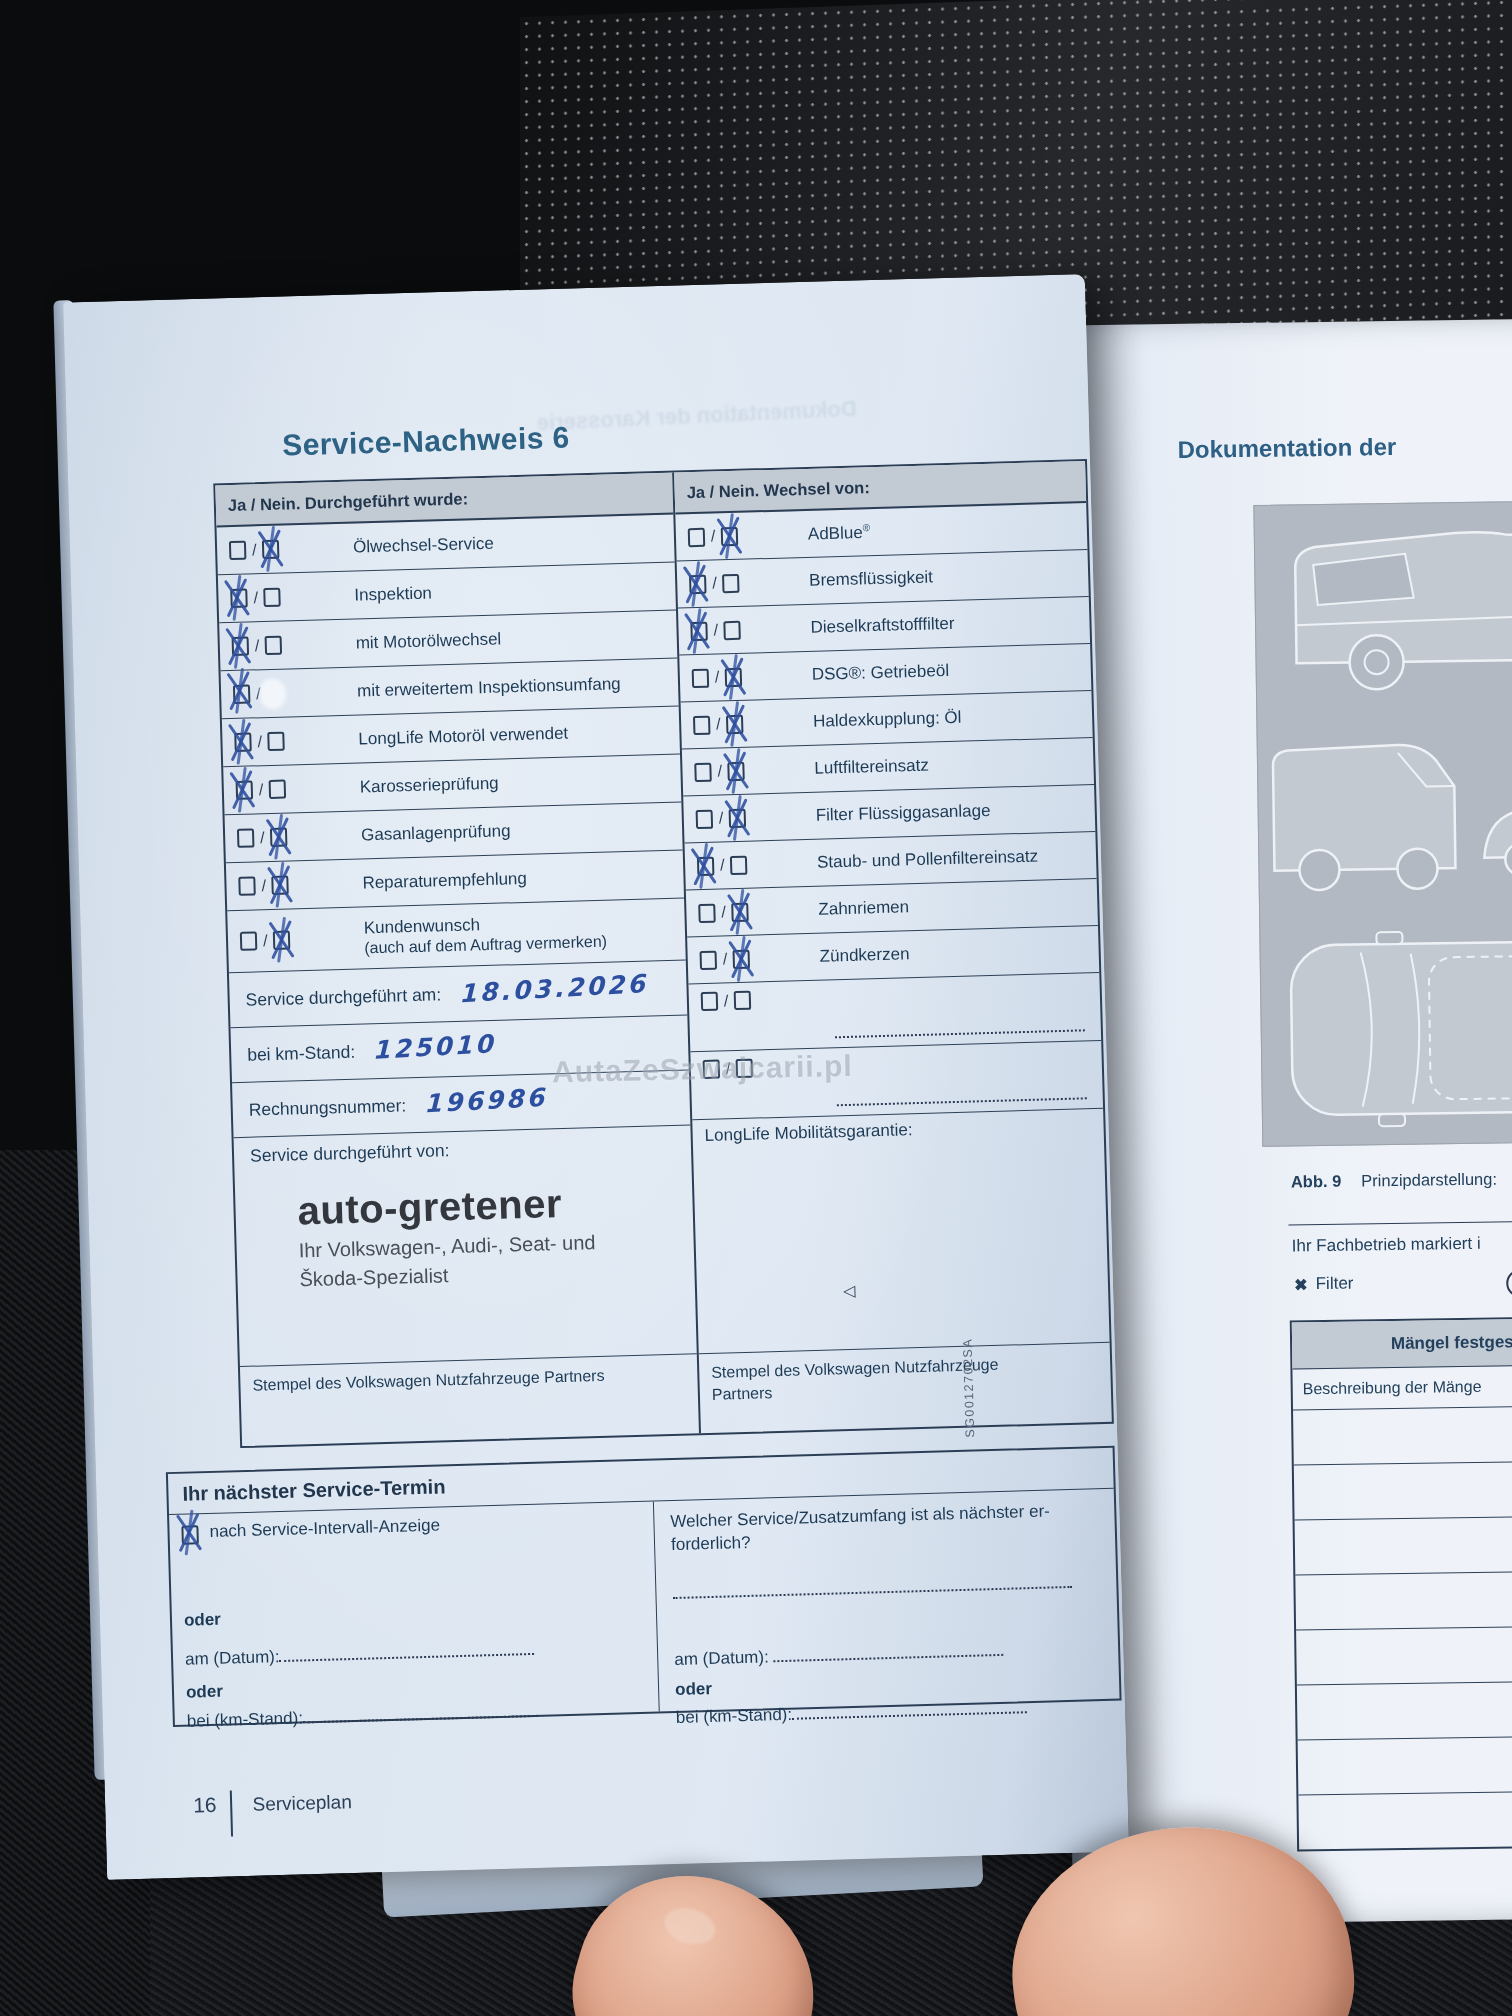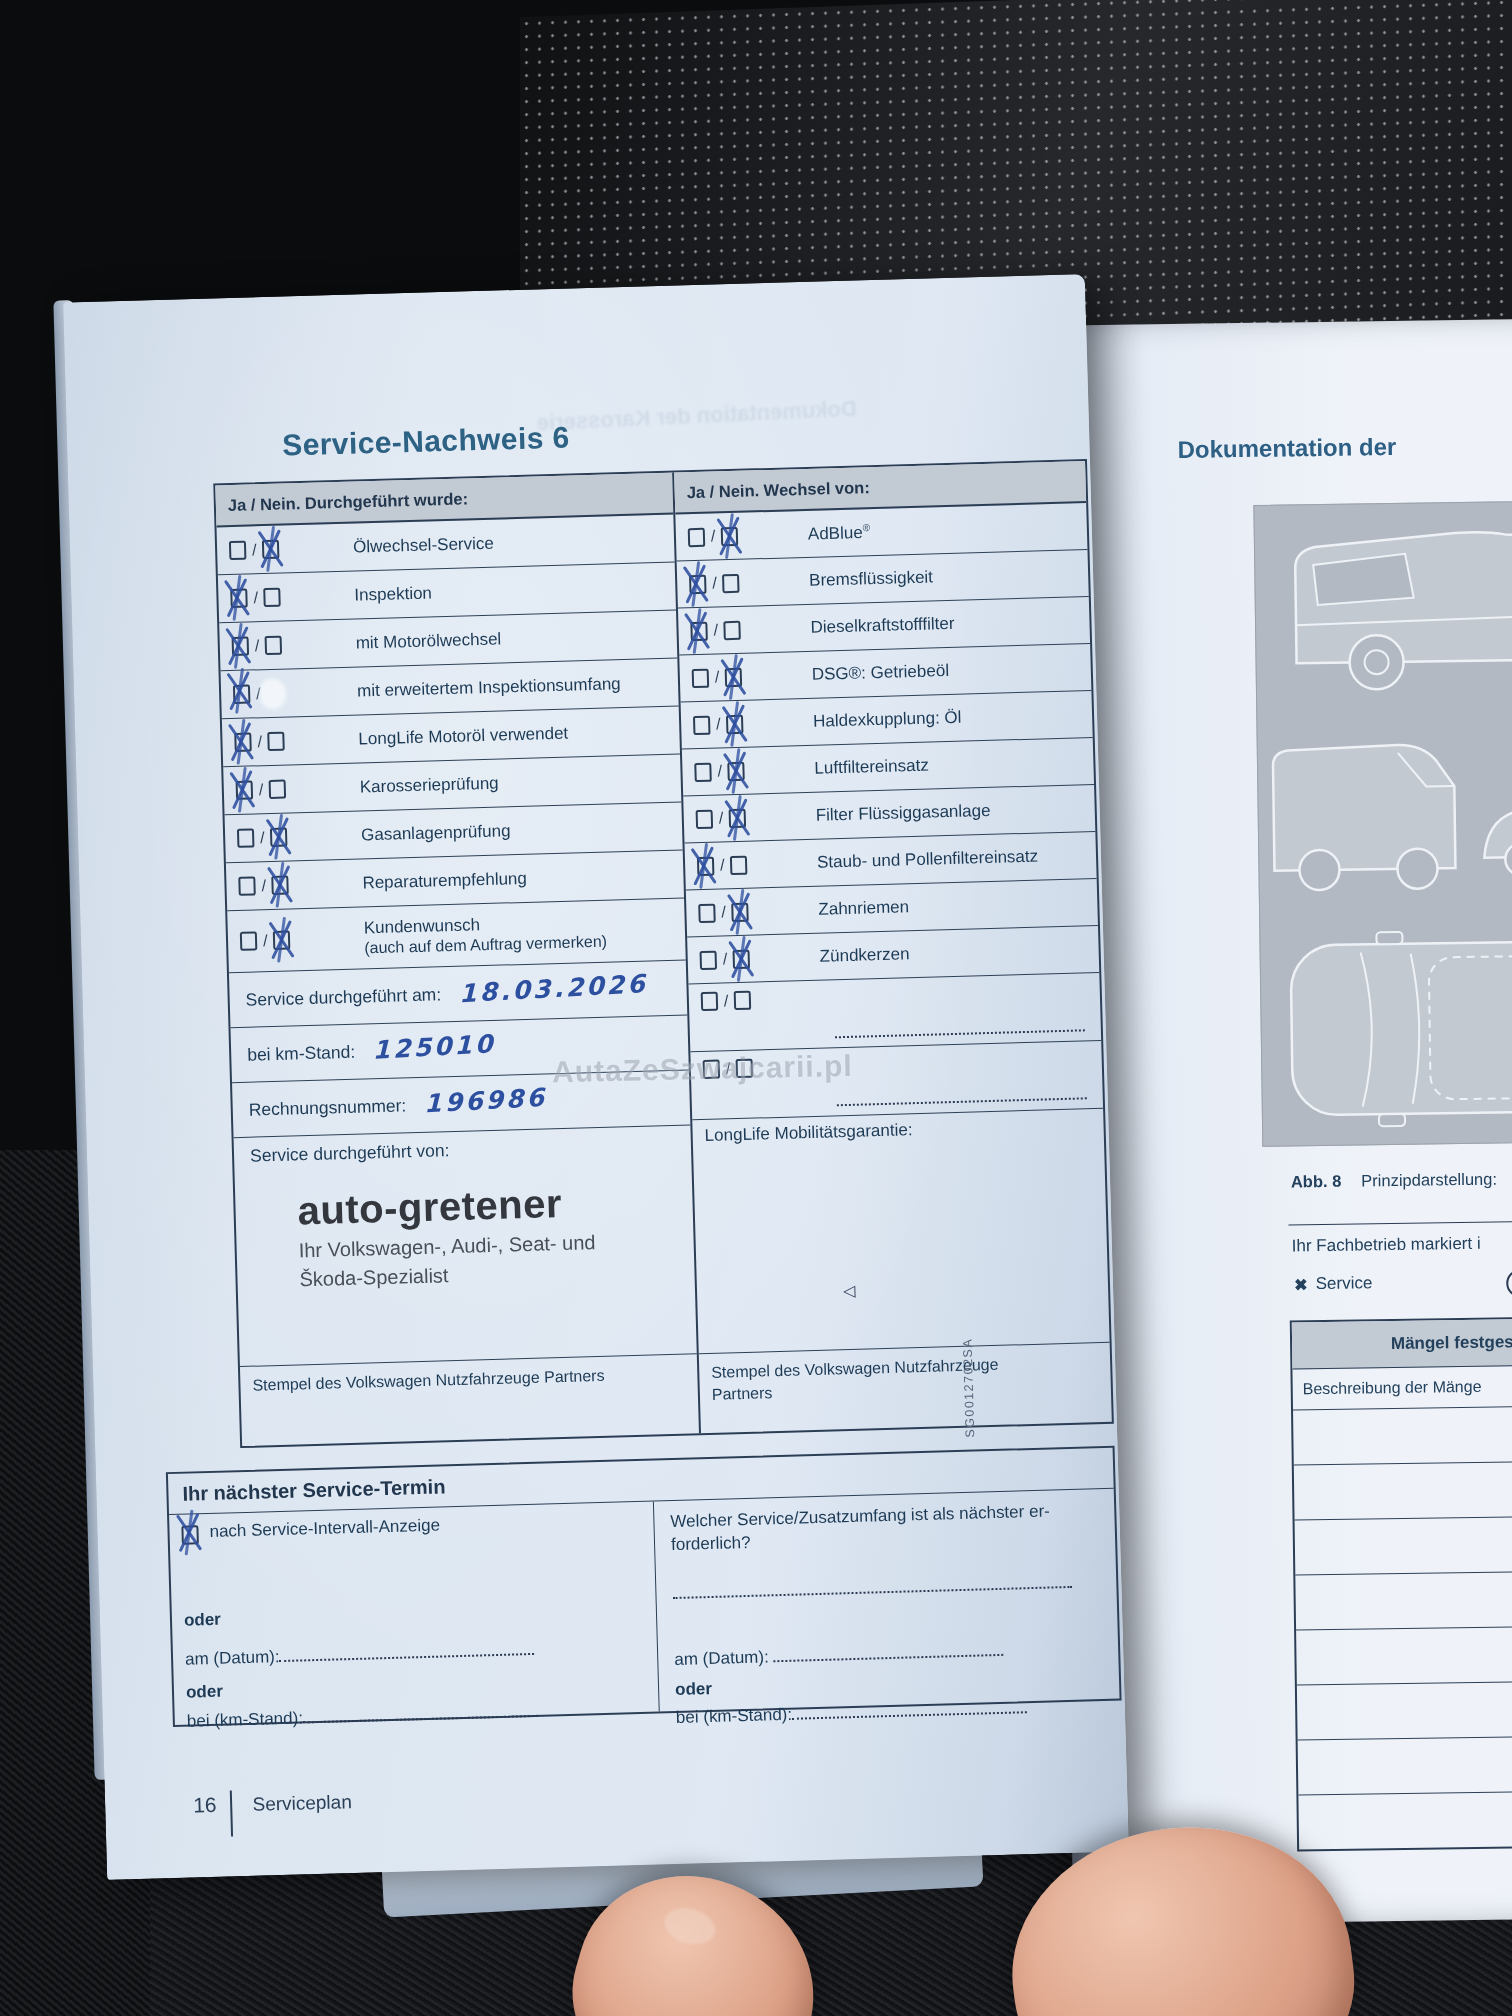--- a/index.html
+++ b/index.html
@@ -211,27 +211,27 @@
       <rect x="30" y="20" width="360" height="170" rx="45" stroke="#eef2f6" stroke-width="2.5" fill="#c3c9d1"></rect>
       <path d="M100 28 Q120 105 100 182" stroke="#eef2f6" stroke-width="2"></path>
       <path d="M150 30 Q165 105 150 180" stroke="#eef2f6" stroke-width="2"></path>
       <rect x="168" y="34" width="180" height="142" rx="24" stroke="#eef2f6" stroke-width="2" fill="none" stroke-dasharray="8 6"></rect>
       <rect x="116" y="8" width="26" height="12" rx="4" stroke="#eef2f6" stroke-width="2" fill="#b2b9c2"></rect>
       <rect x="116" y="190" width="26" height="12" rx="4" stroke="#eef2f6" stroke-width="2" fill="#b2b9c2"></rect>
     </svg>
   </div>
 
   <div class="rp-caption">
-    <b>Abb. 8</b><span>Prinzipdarstellung:</span>
+    <b>Abb. 9</b><span>Prinzipdarstellung:</span>
   </div>
   <div class="rp-rule"></div>
   <div class="rp-fach">Ihr Fachbetrieb markiert i</div>
   <div class="rp-legend">
     <span class="xg">✖</span>
-    <span>Service</span>
+    <span>Filter</span>
   </div>
   <div class="rp-circle"></div>
 
   <div class="rp-mtable">
     <div class="rp-mhead">Mängel festgestell</div>
     <div class="rp-msub">Beschreibung der Mänge</div>
     <div id="mrows">
         <div class="rp-mrow"></div>
         <div class="rp-mrow"></div>
         <div class="rp-mrow"></div>

